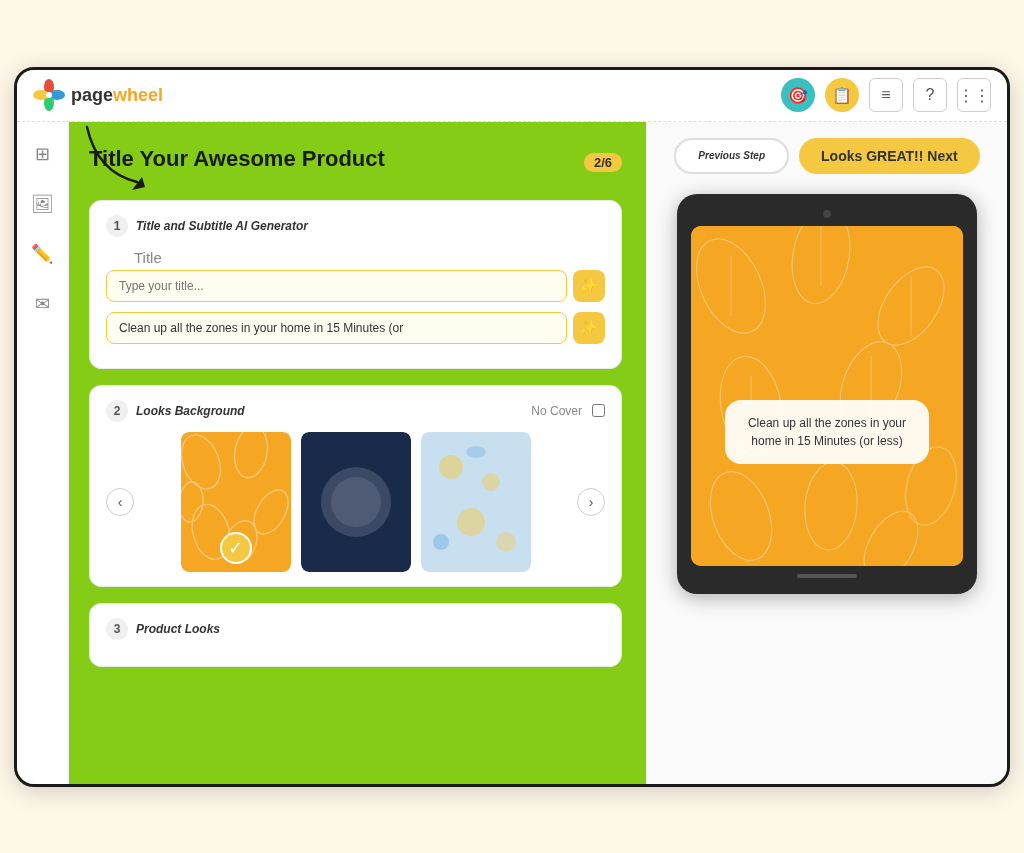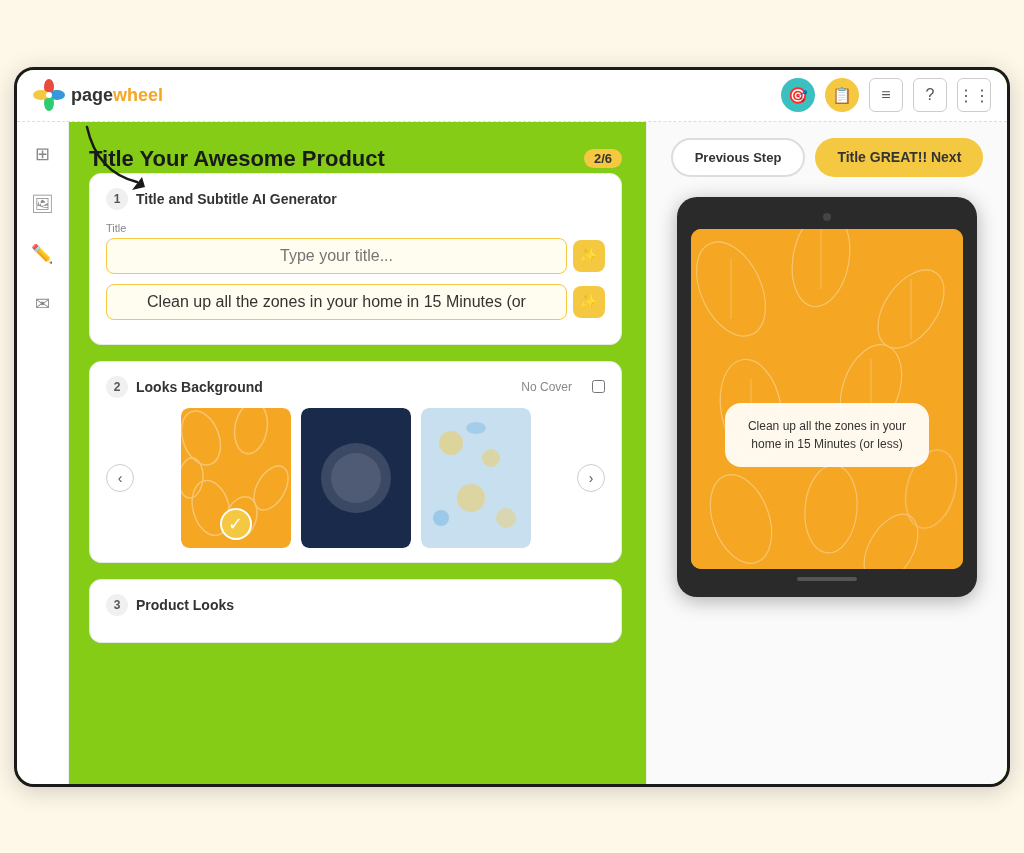--- a/index.html
+++ b/index.html
@@ -117,23 +117,23 @@
     }
     
     .left-panel {
       flex: 1;
       padding: 24px 24px 16px 20px;
       overflow-y: auto;
       border-right: 1px solid #eee;
     }
     .panel-header {
       display: flex;
-      align-items: center;
+      align-items: flex-end;
       justify-content: space-between;
-      margin-bottom: 1px;
+      margin-bottom: 28px;
     }
     .panel-title {
       font-size: 22px;
       font-weight: 800;
       color: #1a1a1a;
     }
     .step-badge {
       background: #f5c842;
       color: #333;
       font-size: 13px;
@@ -162,46 +162,47 @@
       border-radius: 50%;
       width: 22px;
       height: 22px;
       display: flex;
       align-items: center;
       justify-content: center;
       font-size: 12px;
       font-weight: 600;
     }
     .section-title {
-      font-size: 14px;
+      font-size: 12px;
       font-weight: 600;
       color: #333;
+      font-style: italic;
     }
     
     .field-label {
-      font-size: 11px;
+      font-size: 15px;
       color: #888;
       margin-bottom: 4px;
+      margin-left: 28px;
     }
     .input-row {
       display: flex;
       align-items: center;
       gap: 6px;
       margin-bottom: 10px;
     }
     .text-input {
       flex: 1;
       border: 1.5px solid #f5c842;
       border-radius: 8px;
       padding: 8px 12px;
-      font-size: 16px;
+      font-size: 12px;
       color: #bbb;
       background: #fffdf0;
       outline: none;
-      text-align: center;
     }
     .text-input.filled {
       color: #333;
       background: #fffdf0;
     }
     .ai-btn {
       width: 32px;
       height: 32px;
       background: #f5c842;
       border: none;
@@ -215,21 +216,21 @@
     }
     
     .cover-header {
       display: flex;
       align-items: center;
       justify-content: space-between;
     }
     .no-cover-label {
       display: flex;
       align-items: center;
-      gap: 20px;
+      gap: 10px;
       font-size: 12px;
       color: #888;
     }
     .carousel-wrapper {
       position: relative;
       display: flex;
       align-items: center;
       margin-top: 10px;
     }
     .carousel-arrow {
@@ -311,24 +312,25 @@
       gap: 10px;
       margin-bottom: 20px;
       width: 100%;
       justify-content: center;
     }
     .btn-prev {
       background: #fff;
       border: 2px solid #ddd;
       border-radius: 24px;
       padding: 10px 22px;
-      font-size: 13px;
+      font-size: 10px;
       font-weight: 600;
       color: #333;
       cursor: pointer;
+      font-style: italic;
     }
     .btn-next {
       background: #f5c842;
       border: none;
       border-radius: 24px;
       padding: 10px 22px;
       font-size: 14px;
       font-weight: 700;
       color: #333;
       cursor: pointer;
@@ -506,21 +508,21 @@
         <div class="section-header">
           <div class="section-number">3</div>
           <span class="section-title">Product Looks</span>
         </div>
       </div>
     </div>
 
     <div class="right-panel">
       <div class="action-buttons">
         <button class="btn-prev">Previous Step</button>
-        <button class="btn-next">Title GREAT!! Next</button>
+        <button class="btn-next">Looks GREAT!! Next</button>
       </div>
 
       <div class="tablet-mockup">
         <div class="tablet-camera"></div>
         <div class="tablet-screen">
 
           <svg viewBox="0 0 272 340" width="100%" height="100%" xmlns="http://www.w3.org/2000/svg" style="position:absolute;top:0;left:0;">
             <rect width="272" height="340" fill="#f5a623"></rect>
             <g opacity="0.35" stroke="#fff" stroke-width="1.2" fill="none">
               <ellipse cx="40" cy="60" rx="30" ry="50" transform="rotate(-25 40 60)"></ellipse>

